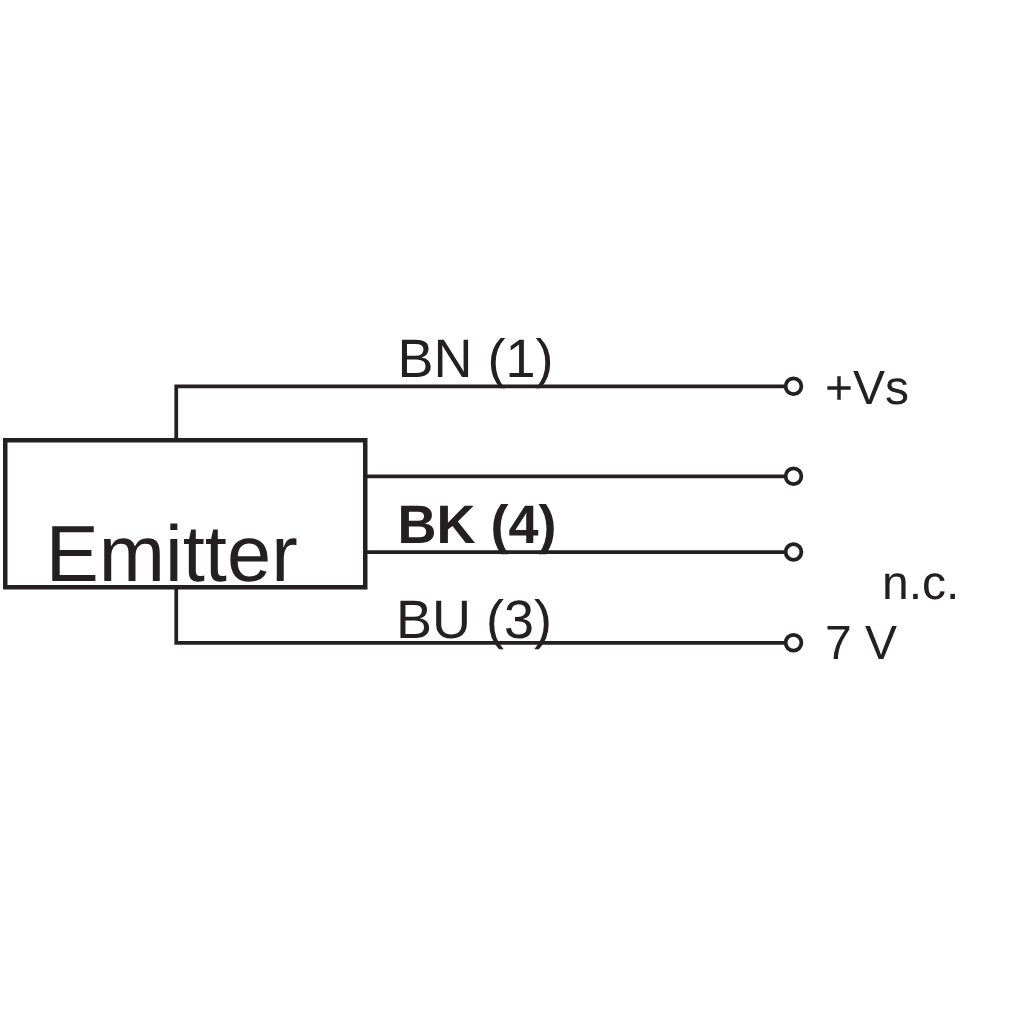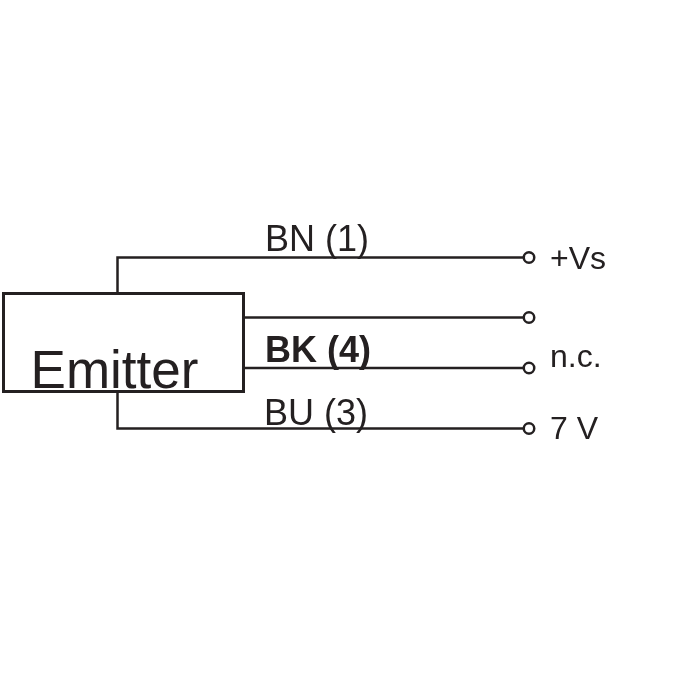--- a/index.html
+++ b/index.html
@@ -67,21 +67,21 @@
     left: 550px;
     height: 32px;
     display: flex;
     align-items: center;
     font-size: 32px;
     line-height: 30px;
     white-space: nowrap;
   }
   .term-label.vs     { top: 242px; }
   .term-label.onoff  { top: 302px; }
-  .term-label.nc     { top: 340px; }
+  .term-label.nc     { top: 372px; margin-left: 38px; }
   .term-label.zerov  { top: 412px; }
 </style>
 </head>
 <body>
 
 <div class="canvas">
 
   <svg class="art" viewBox="0 0 675 675">
 
     <path d="M 117.5 293 L 117.5 257.5 L 523 257.5"></path>

